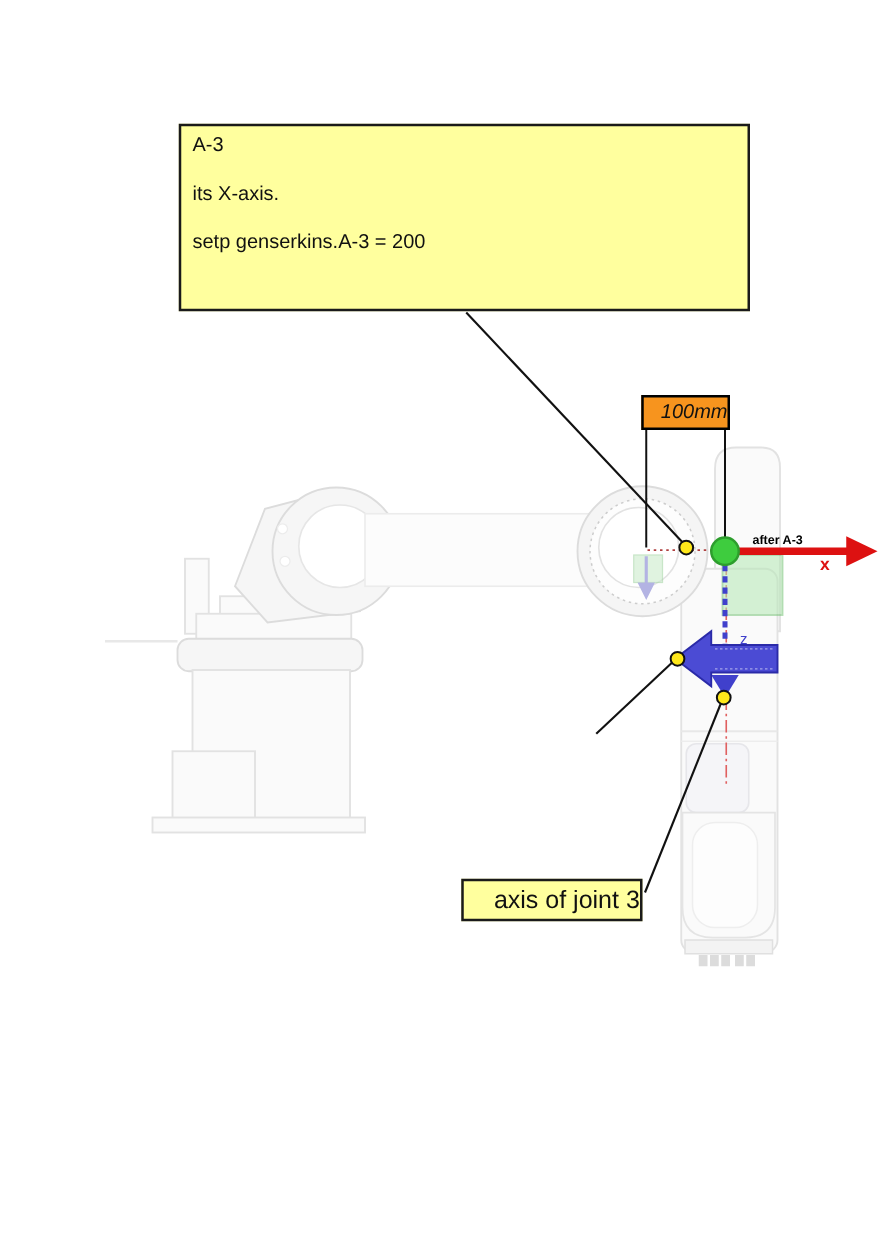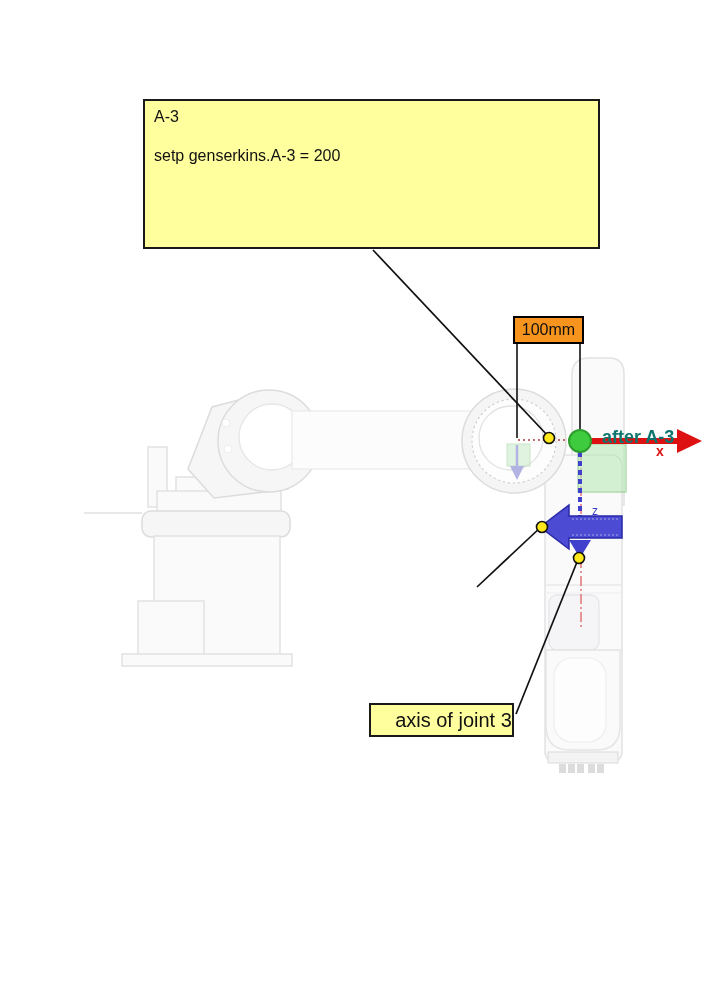--- a/index.html
+++ b/index.html
@@ -19,29 +19,29 @@
   .note-box{
     left:107px;top:99px;width:457px;height:150px;
     background:var(--note-bg);border:2px solid var(--note-border);
     padding:6px 9px;font-size:16px;line-height:19px;
   }
   .note-title{margin:0 0 20px 0;}
   .note-cmd{margin:19px 0 0 0;}
   .dim-label{
     left:477px;top:316px;width:71px;height:28px;
     background:var(--dim-bg);border:2px solid #000;
-    font-size:16px;text-align:center;line-height:24px;
+    font-size:16px;text-align:right;line-height:24px;font-style:italic;
   }
   .callout{
     background:var(--note-bg);border:2px solid var(--note-border);
     text-align:center;
   }
   .callout-rotation{left:300px;top:588px;width:214px;height:29px;font-size:16px;line-height:25px;}
   .callout-axis{left:333px;top:703px;width:145px;height:34px;font-size:20px;line-height:30px;padding-left:24px;}
-  .after-label{left:566px;top:427px;font-size:18px;font-weight:bold;color:#0f766e;}
+  .after-label{left:566px;top:427px;font-size:10px;font-weight:bold;color:#000000;}
   .x-label{left:620px;top:443px;font-size:14px;font-weight:bold;color:var(--axis-x-red);}
   .z-label{left:556px;top:504px;font-size:12px;color:var(--z-blue);}
   
   .robot{fill:var(--robot-fill);stroke:var(--robot-stroke);stroke-width:1.5;}
   .robot-light{fill:#f6f6f6;stroke:#dcdcdc;stroke-width:1.5;}
   .robot-white{fill:#ffffff;stroke:#e6e6e6;stroke-width:1.3;}
   .leader{stroke:var(--leader-black);stroke-width:1.7;fill:none;}
   .dimline{stroke:#111;stroke-width:1.6;fill:none;}
   .anchor-dot{fill:var(--marker-yellow);stroke:#111;stroke-width:1.6;}
 </style>
@@ -137,20 +137,21 @@
       <circle cx="544" cy="441" r="11" style="fill:var(--origin-green)" stroke="#2d9e2d" stroke-width="2"></circle>
 
       <circle class="anchor-dot" cx="513" cy="438" r="5.5"></circle>
       <circle class="anchor-dot" cx="506" cy="527" r="5.5"></circle>
       <circle class="anchor-dot" cx="543" cy="558" r="5.5"></circle>
     </g>
   </svg>
 
   <div class="abs note-box">
     <div class="note-title">A-3</div>
+    <div>its X-axis.</div>
     <div class="note-cmd">setp genserkins.A-3 = 200</div>
   </div>
 
   <div class="abs dim-label">100mm</div>
 
   <div class="abs after-label">after A-3</div>
   <div class="abs x-label">x</div>
   <div class="abs z-label">z</div>
 
   <div class="abs callout callout-axis">axis of joint 3</div>

